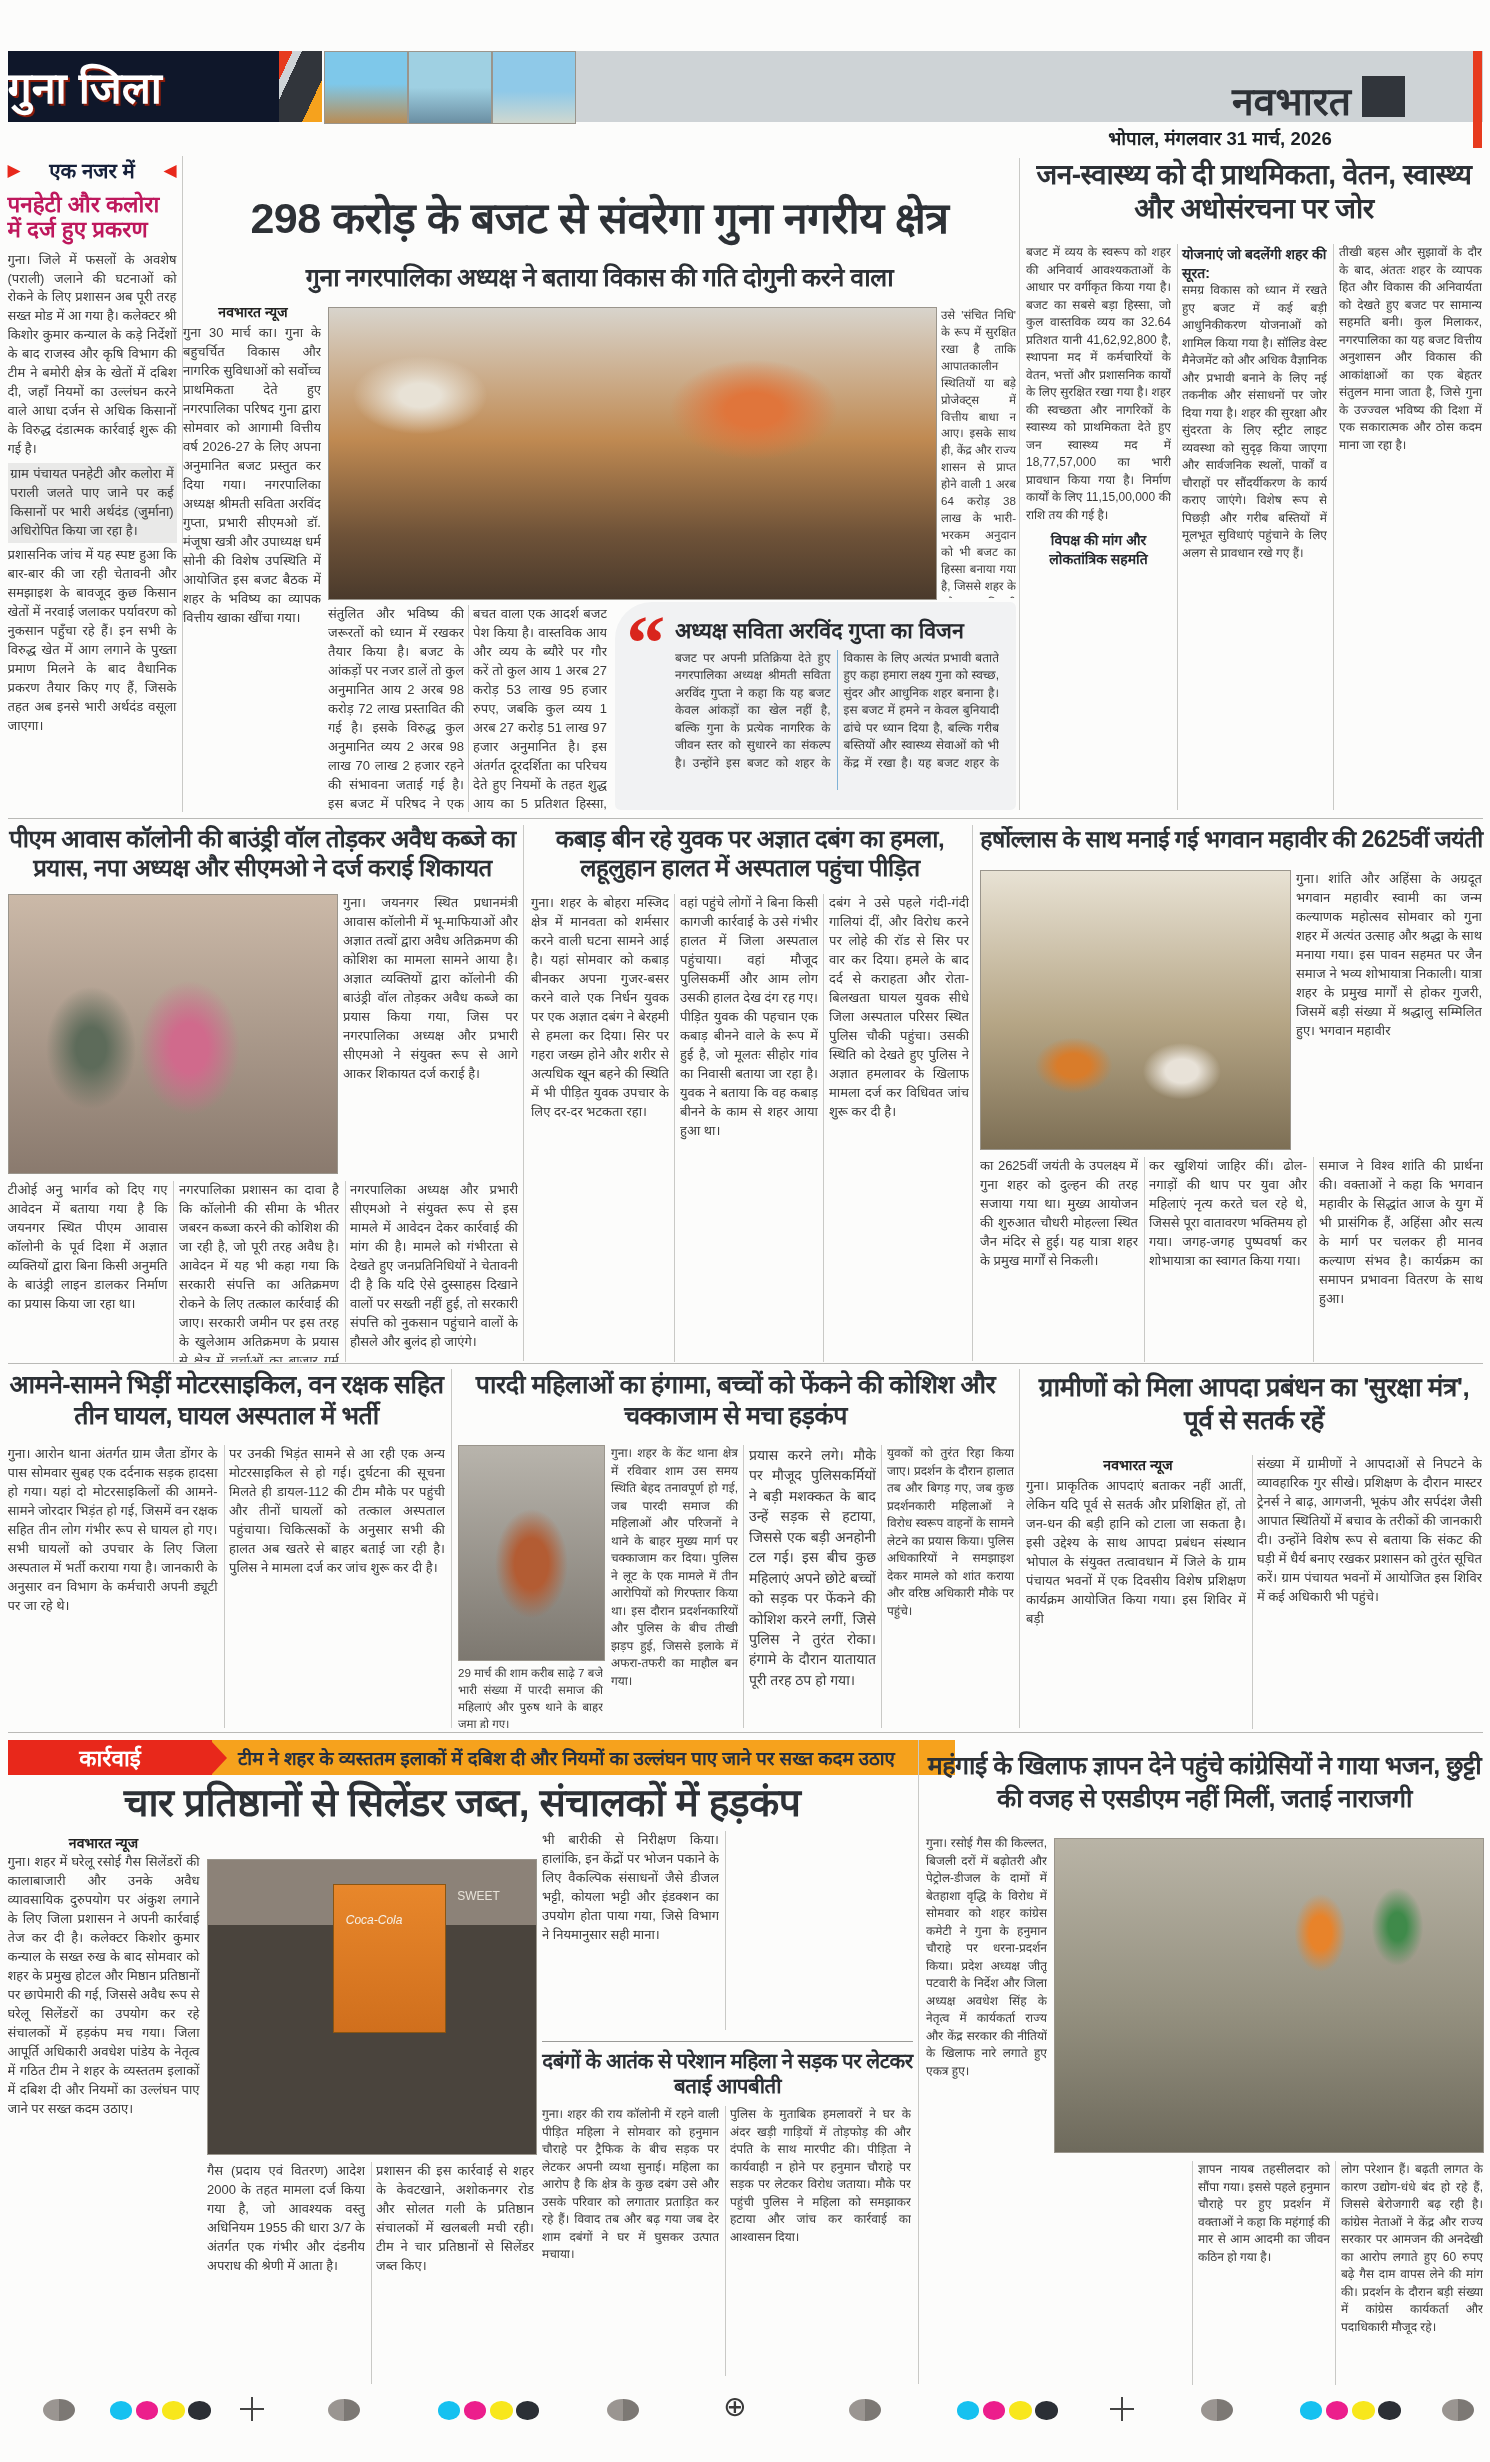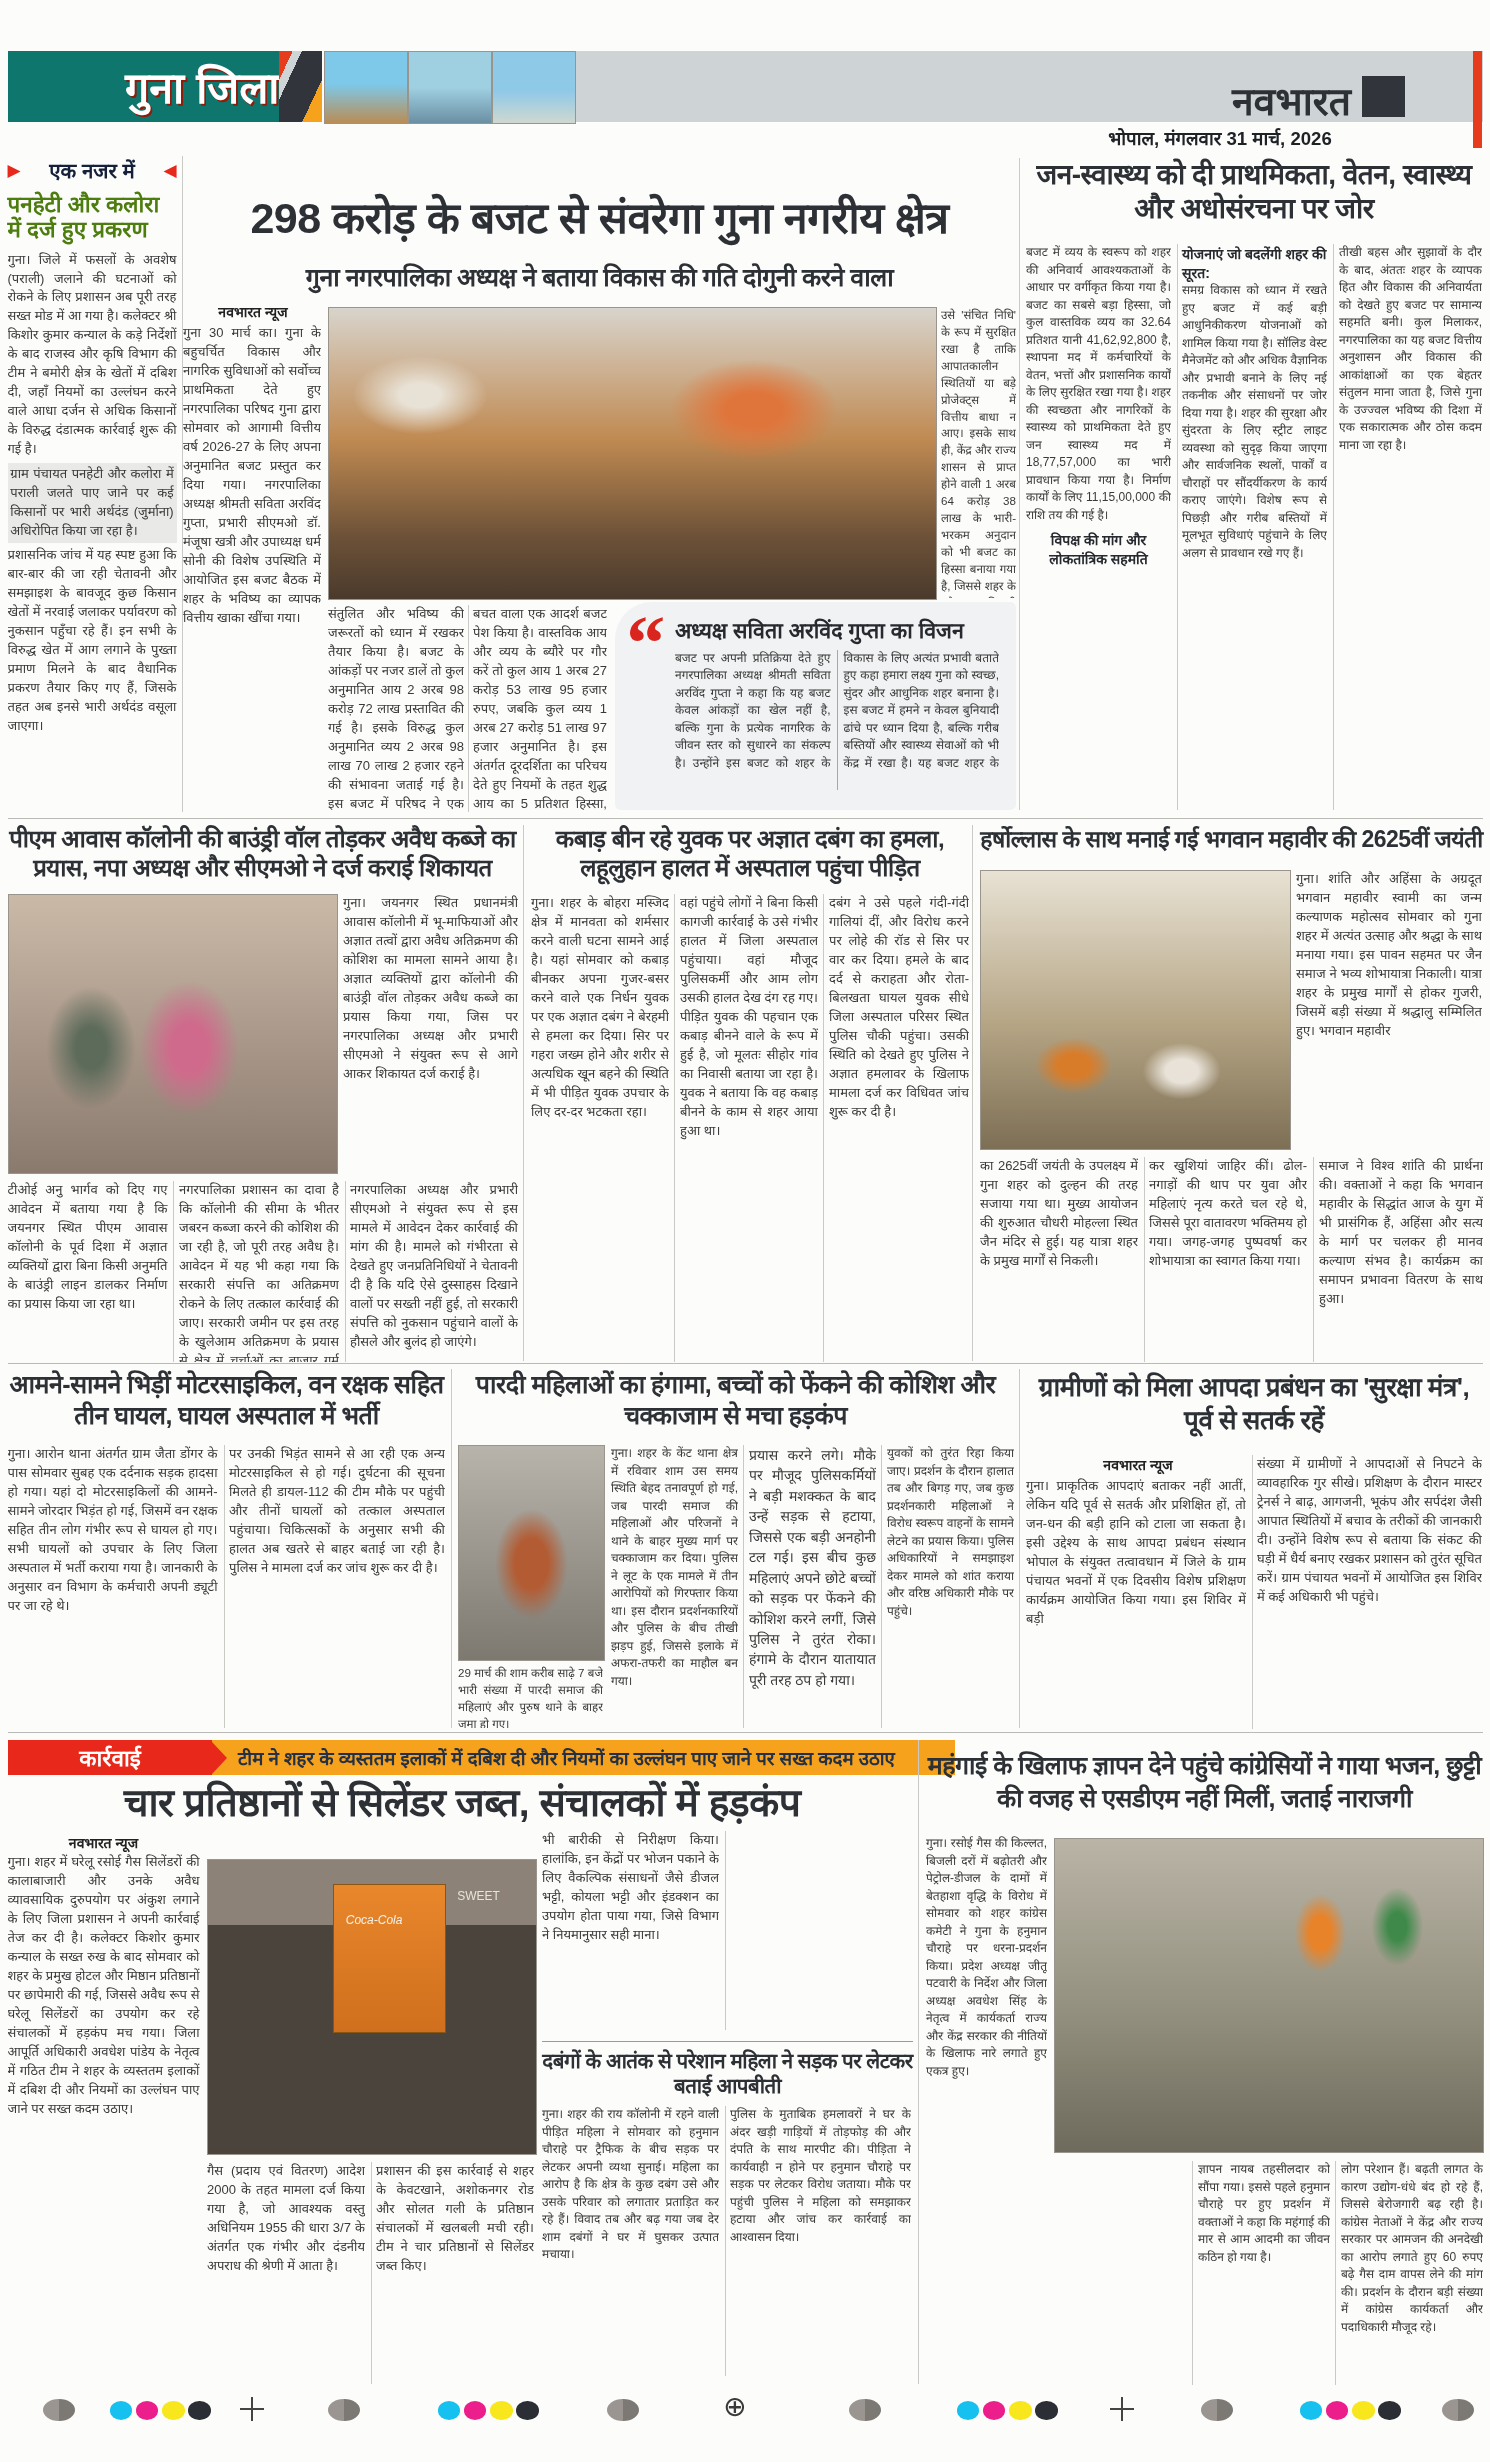--- a/index.html
+++ b/index.html
@@ -6,33 +6,33 @@
   #page{position:relative;width:1490px;height:2462px;margin:0 auto;background:#fcfcfb;
         font-family:"Liberation Sans","DejaVu Sans",sans-serif;color:#2e3237;overflow:hidden;}
   .abs{position:absolute;}
   .hl{font-weight:bold;color:#2d3136;line-height:1.12;letter-spacing:-0.5px;}
   .bt{font-size:13px;line-height:1.46;text-align:justify;color:#3a3a3a;overflow:hidden;}
   .byline{font-weight:bold;font-size:14px;text-align:center;color:#222;}
   .vrule{background:#c9c9c6;width:0.9px;}
   .hrule{background:#b9b9b6;height:0.9px;}
   .photo{background:#b9b2a6;overflow:hidden;border:0.9px solid #9a958c;}
   
-  .red-banner{background:#0f766e;display:flex;align-items:center;justify-content:flex-end;}
+  .red-banner{background:#0f172a;display:flex;align-items:center;justify-content:flex-start;}
   .red-banner span{color:#fff;font-weight:bold;font-size:43px;text-shadow:1.9px 1.9px 0 #8d1d0c;}
   .band{background:#ced3d6;}
   .paper-name{font-weight:bold;font-size:39px;color:#2d3136;}
   .dateline{font-weight:bold;font-size:18.6px;color:#1e2226;}
   .cross{width:24px;height:24px;}
   .cross:before,.cross:after{content:"";position:absolute;background:#444;}
   .cross:before{left:11.2px;top:0;width:1.9px;height:24px;}
   .cross:after{left:0;top:11.2px;width:24px;height:1.9px;}
   
   .glance-title{display:flex;align-items:center;justify-content:space-between;font-weight:bold;font-size:20.5px;color:#15203a;}
   .glance-title .arr{color:#e8281b;font-size:17px;}
-  .glance-hl{font-size:22.4px;font-weight:bold;line-height:1.15;color:#4d7c0f;}
+  .glance-hl{font-size:22.4px;font-weight:bold;line-height:1.15;color:#be185d;}
   .hilite{background:#e9e9e8;padding:1.9px 2.8px;}
   
   .quotebox{background:#f1f2f3;border-radius:37px 5.6px 5.6px 5.6px;padding:13px 17px 9.3px 60px;position:relative;}
   .qmark{position:absolute;left:11.2px;top:1.9px;font-family:"Liberation Serif","DejaVu Serif",serif;
          font-size:78px;color:#d9251d;font-weight:bold;line-height:1;}
   .q-title{font-weight:bold;font-size:21.4px;color:#26292e;margin-bottom:5.6px;}
   .kicker{background:#f6a21d;display:flex;align-items:center;padding:0 13px;font-weight:bold;font-size:18.6px;color:#243043;}
   .badge{background:#e8281b;color:#fff;font-weight:bold;font-size:22.4px;display:flex;align-items:center;justify-content:center;}
   .subhead{font-weight:bold;color:#26292e;}
   

